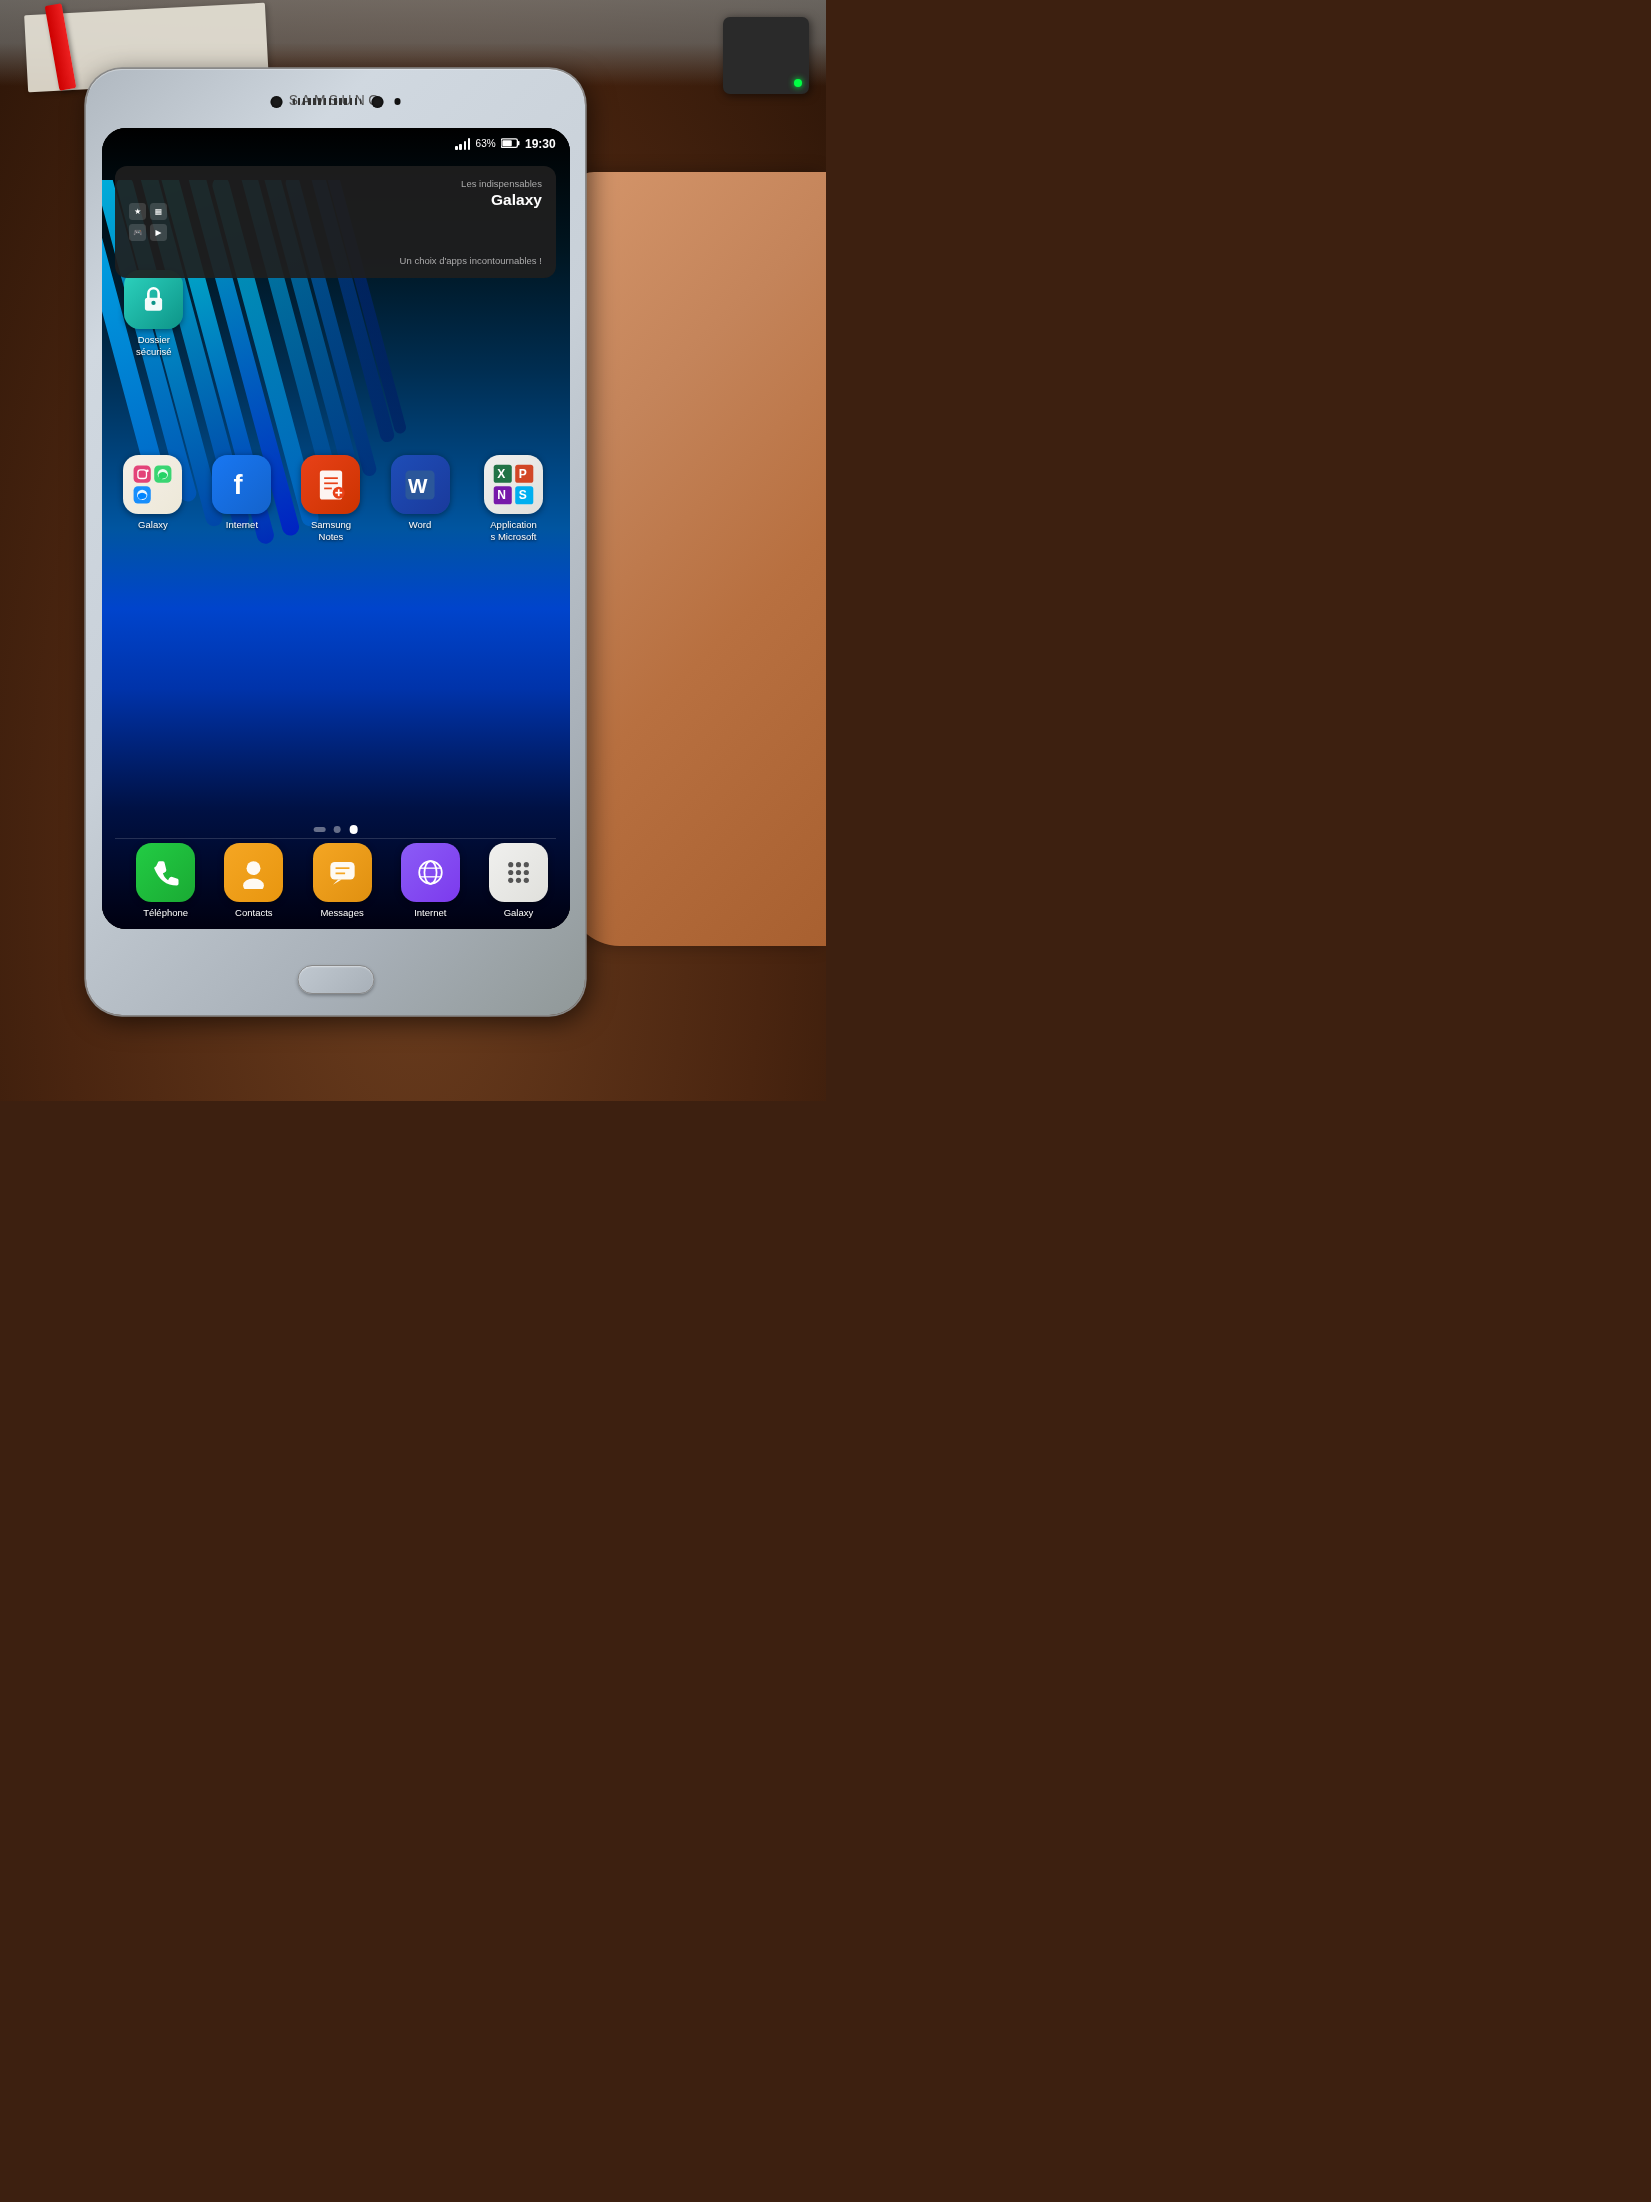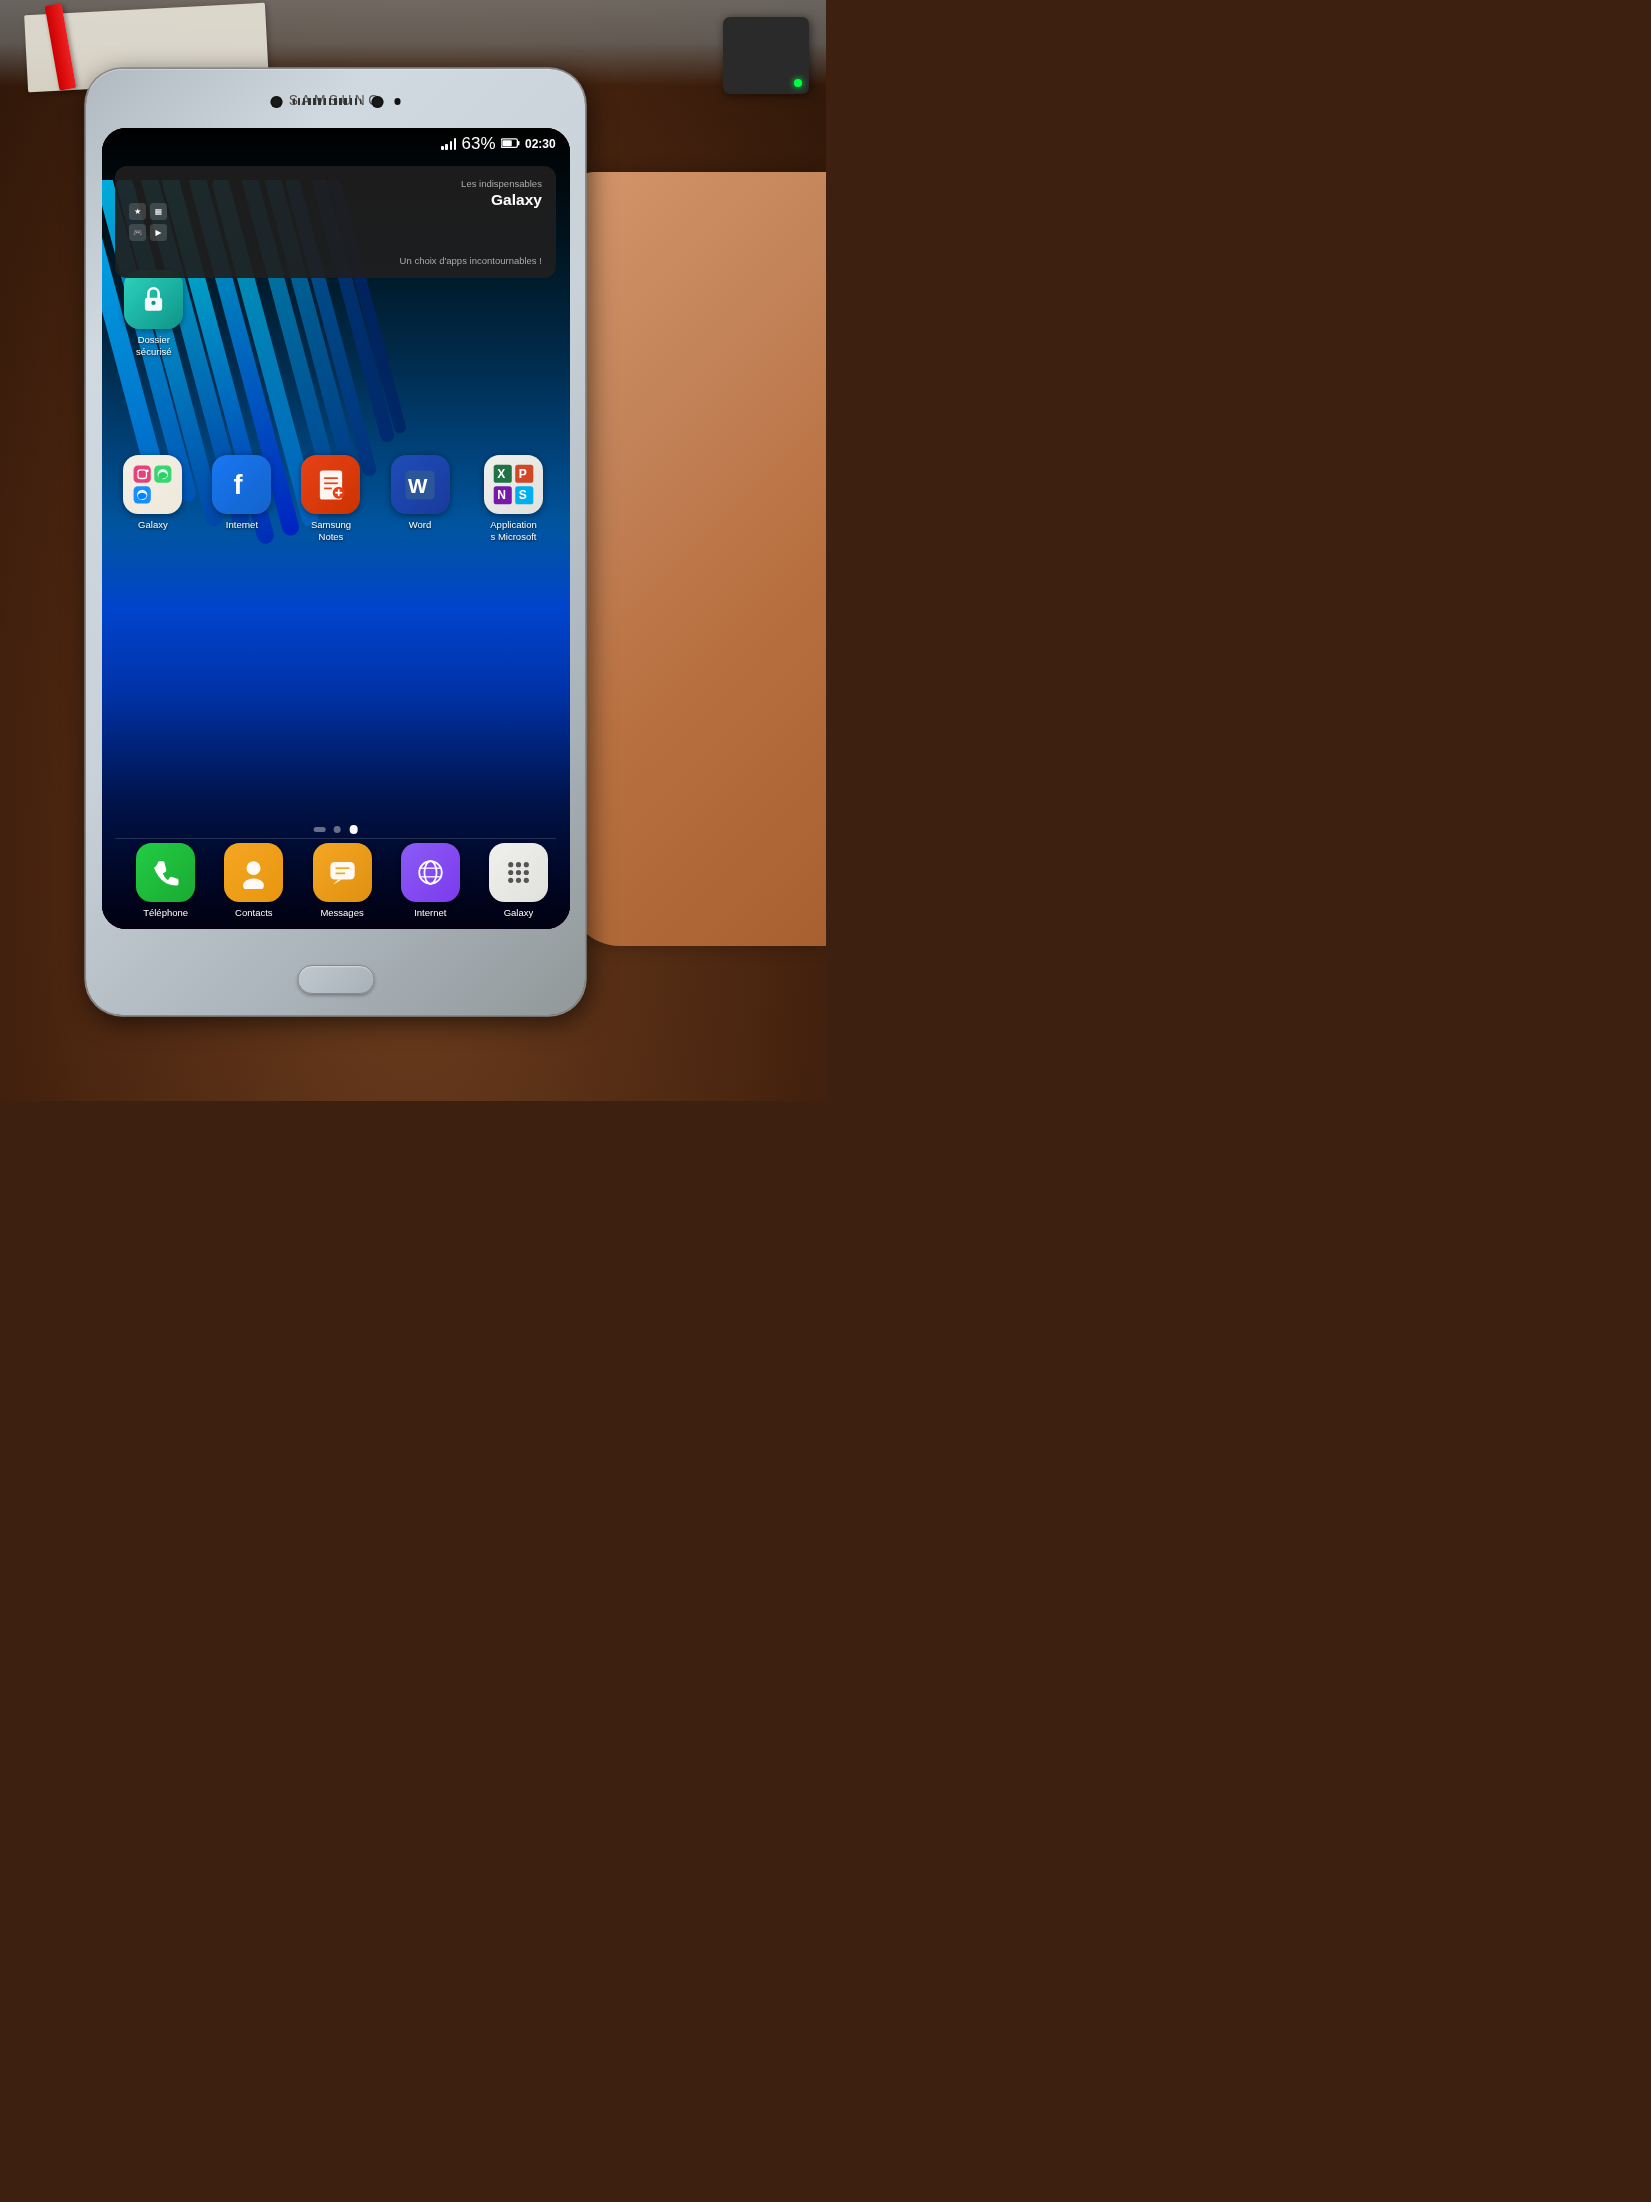--- a/index.html
+++ b/index.html
@@ -423,27 +423,27 @@
         </div>
 
         <div class="status-bar">
           <div class="status-icons">
             <div class="signal-bars">
               <div class="signal-bar" style="height:3.4px;"></div>
               <div class="signal-bar" style="height:6px;"></div>
               <div class="signal-bar" style="height:8.6px;"></div>
               <div class="signal-bar" style="height:11.2px;"></div>
             </div>
-            <span style="color:white;font-size:17px;">63%</span>
+            <span style="color:white;font-size:10px;">63%</span>
             <svg width="19" height="10.3" viewBox="0 0 22 12">
               <rect x="0" y="1" width="19" height="10" rx="2" stroke="white" stroke-width="1.5" fill="none"></rect>
               <rect x="19.5" y="3.5" width="2" height="5" rx="1" fill="white"></rect>
               <rect x="1.5" y="2.5" width="11" height="7" rx="1" fill="white"></rect>
             </svg>
-            <span style="color:white;font-size:12px;font-weight:600;">02:30</span>
+            <span style="color:white;font-size:12px;font-weight:600;">19:30</span>
           </div>
         </div>
 
         <div class="notification-card">
           <div class="notif-icon-grid">
             <div class="notif-icon-cell">★</div>
             <div class="notif-icon-cell">▦</div>
             <div class="notif-icon-cell">🎮</div>
             <div class="notif-icon-cell">▶</div>
           </div>

